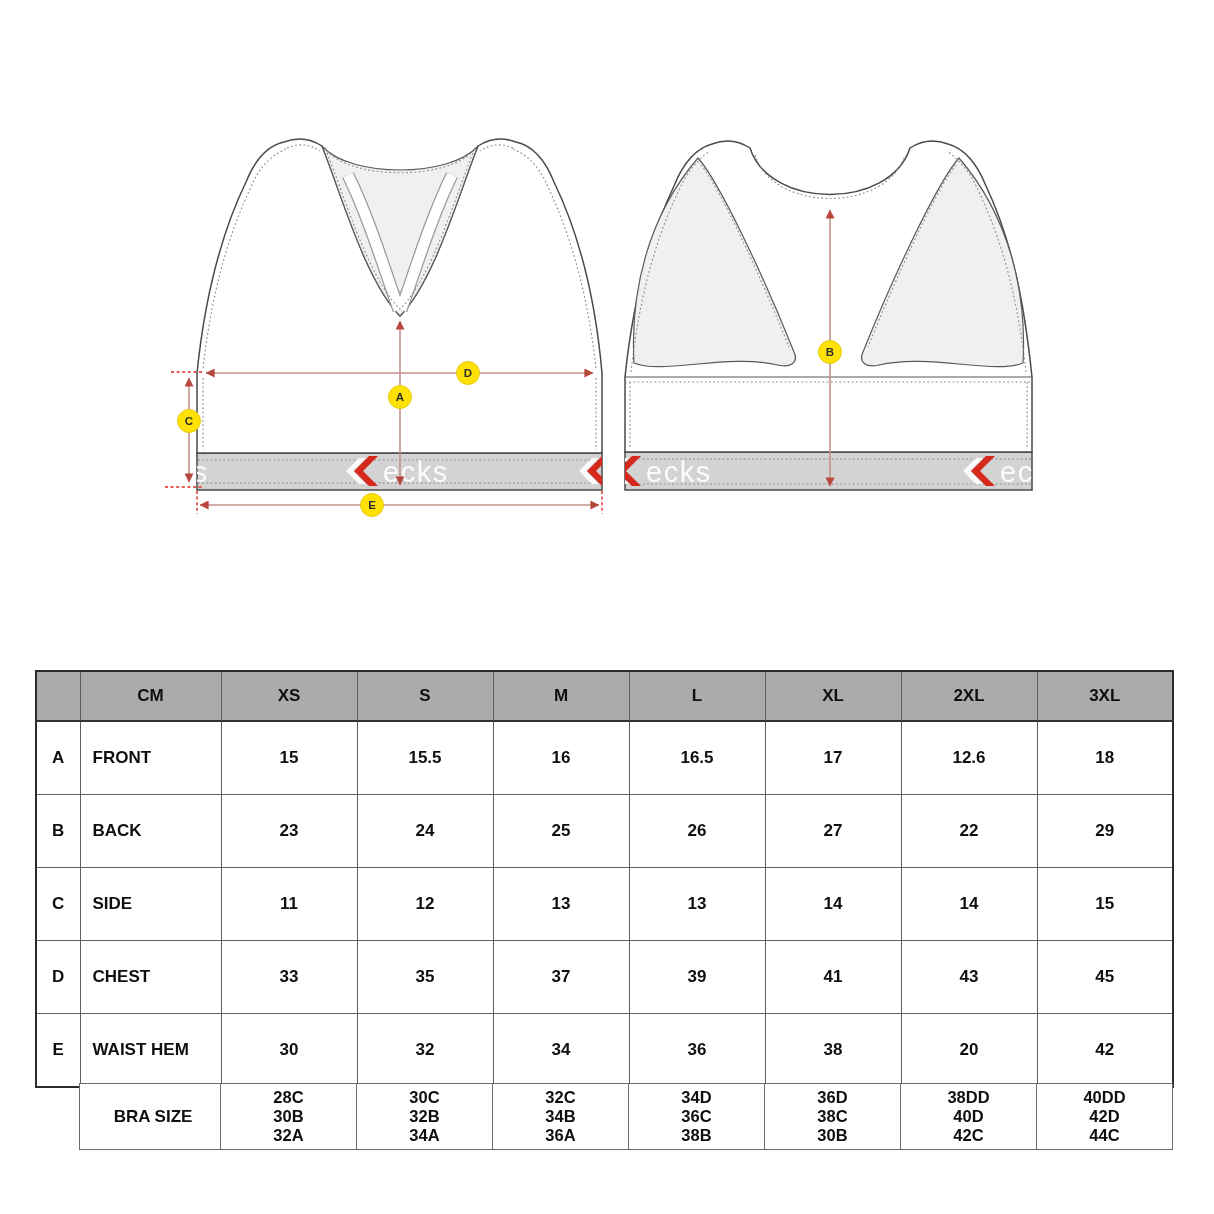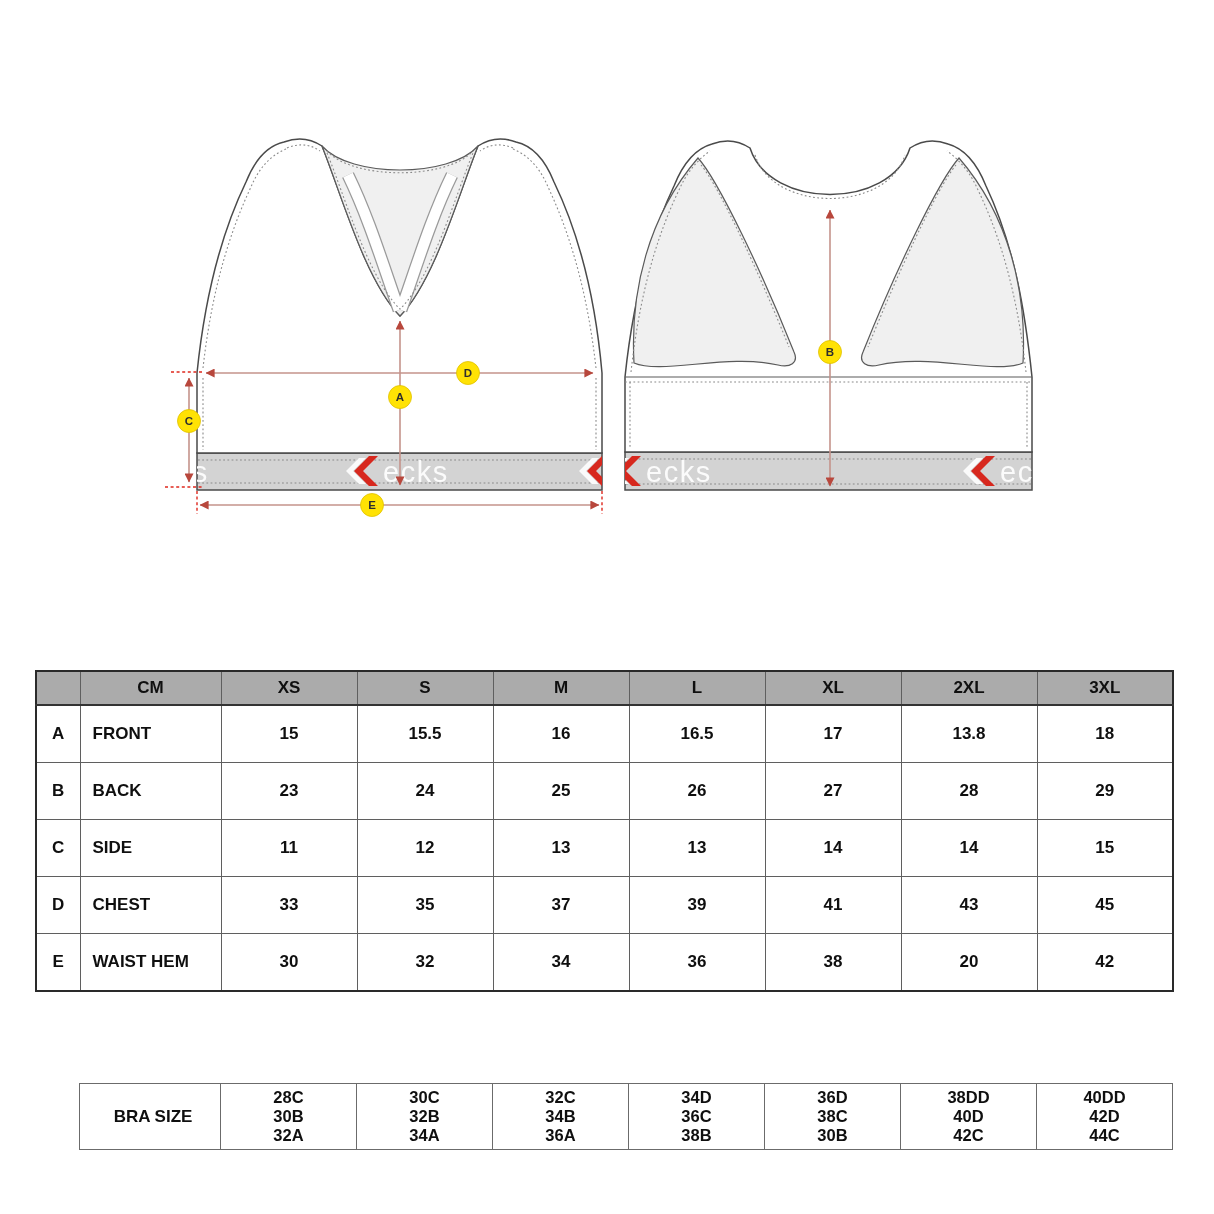--- a/index.html
+++ b/index.html
@@ -4,21 +4,21 @@
 <style>
   html,body{margin:0;padding:0;background:#fff;}
   .canvas{position:relative;width:1214px;height:1214px;background:#ffffff;overflow:hidden;
           font-family:"Liberation Sans",sans-serif;}
   svg{position:absolute;}
   .title{position:absolute;left:36px;top:618px;margin:0;font-size:27px;font-weight:bold;
          letter-spacing:.4px;color:#000;}
   table{position:absolute;border-collapse:collapse;table-layout:fixed;background:#fff;}
   .main-table{left:35px;top:670px;width:1137px;border:2.5px solid #2a2a2a;}
   .main-table th,.main-table td{border:1.5px solid #5f5f5f;font-weight:bold;font-size:17px;
-         color:#0f0f0f;text-align:center;padding:0;}
+         color:#0f0f0f;text-align:center;padding:8px;}
   .main-table thead th{background:#ababab;height:32px;border-bottom:2px solid #333;}
   .main-table tbody td{height:56px;background:#fff;}
   .label-cell{text-align:left !important;padding-left:12px !important;margin-top:32px;}
   .bra-table{left:79px;top:1083px;width:1093px;}
   .bra-table th,.bra-table td{border:1.6px solid #6b6b6b;font-weight:bold;font-size:16.5px;
          color:#0f0f0f;text-align:center;padding:2px 16px;}
   .bra-table td{height:61px;line-height:19px;}
   .bra-th{text-align:right;padding-left:22px !important;font-size:17px !important;}
 </style>
 </head>
@@ -179,32 +179,32 @@
     </thead>
     <tbody>
       <tr>
         <td>A</td>
         <td class="label-cell">FRONT</td>
         <td>15</td>
         <td>15.5</td>
         <td>16</td>
         <td>16.5</td>
         <td>17</td>
-        <td>13.8</td>
+        <td>12.6</td>
         <td>18</td>
       </tr>
       <tr>
         <td>B</td>
         <td class="label-cell">BACK</td>
         <td>23</td>
         <td>24</td>
         <td>25</td>
         <td>26</td>
         <td>27</td>
-        <td>28</td>
+        <td>22</td>
         <td>29</td>
       </tr>
       <tr>
         <td>C</td>
         <td class="label-cell">SIDE</td>
         <td>11</td>
         <td>12</td>
         <td>13</td>
         <td>13</td>
         <td>14</td>

